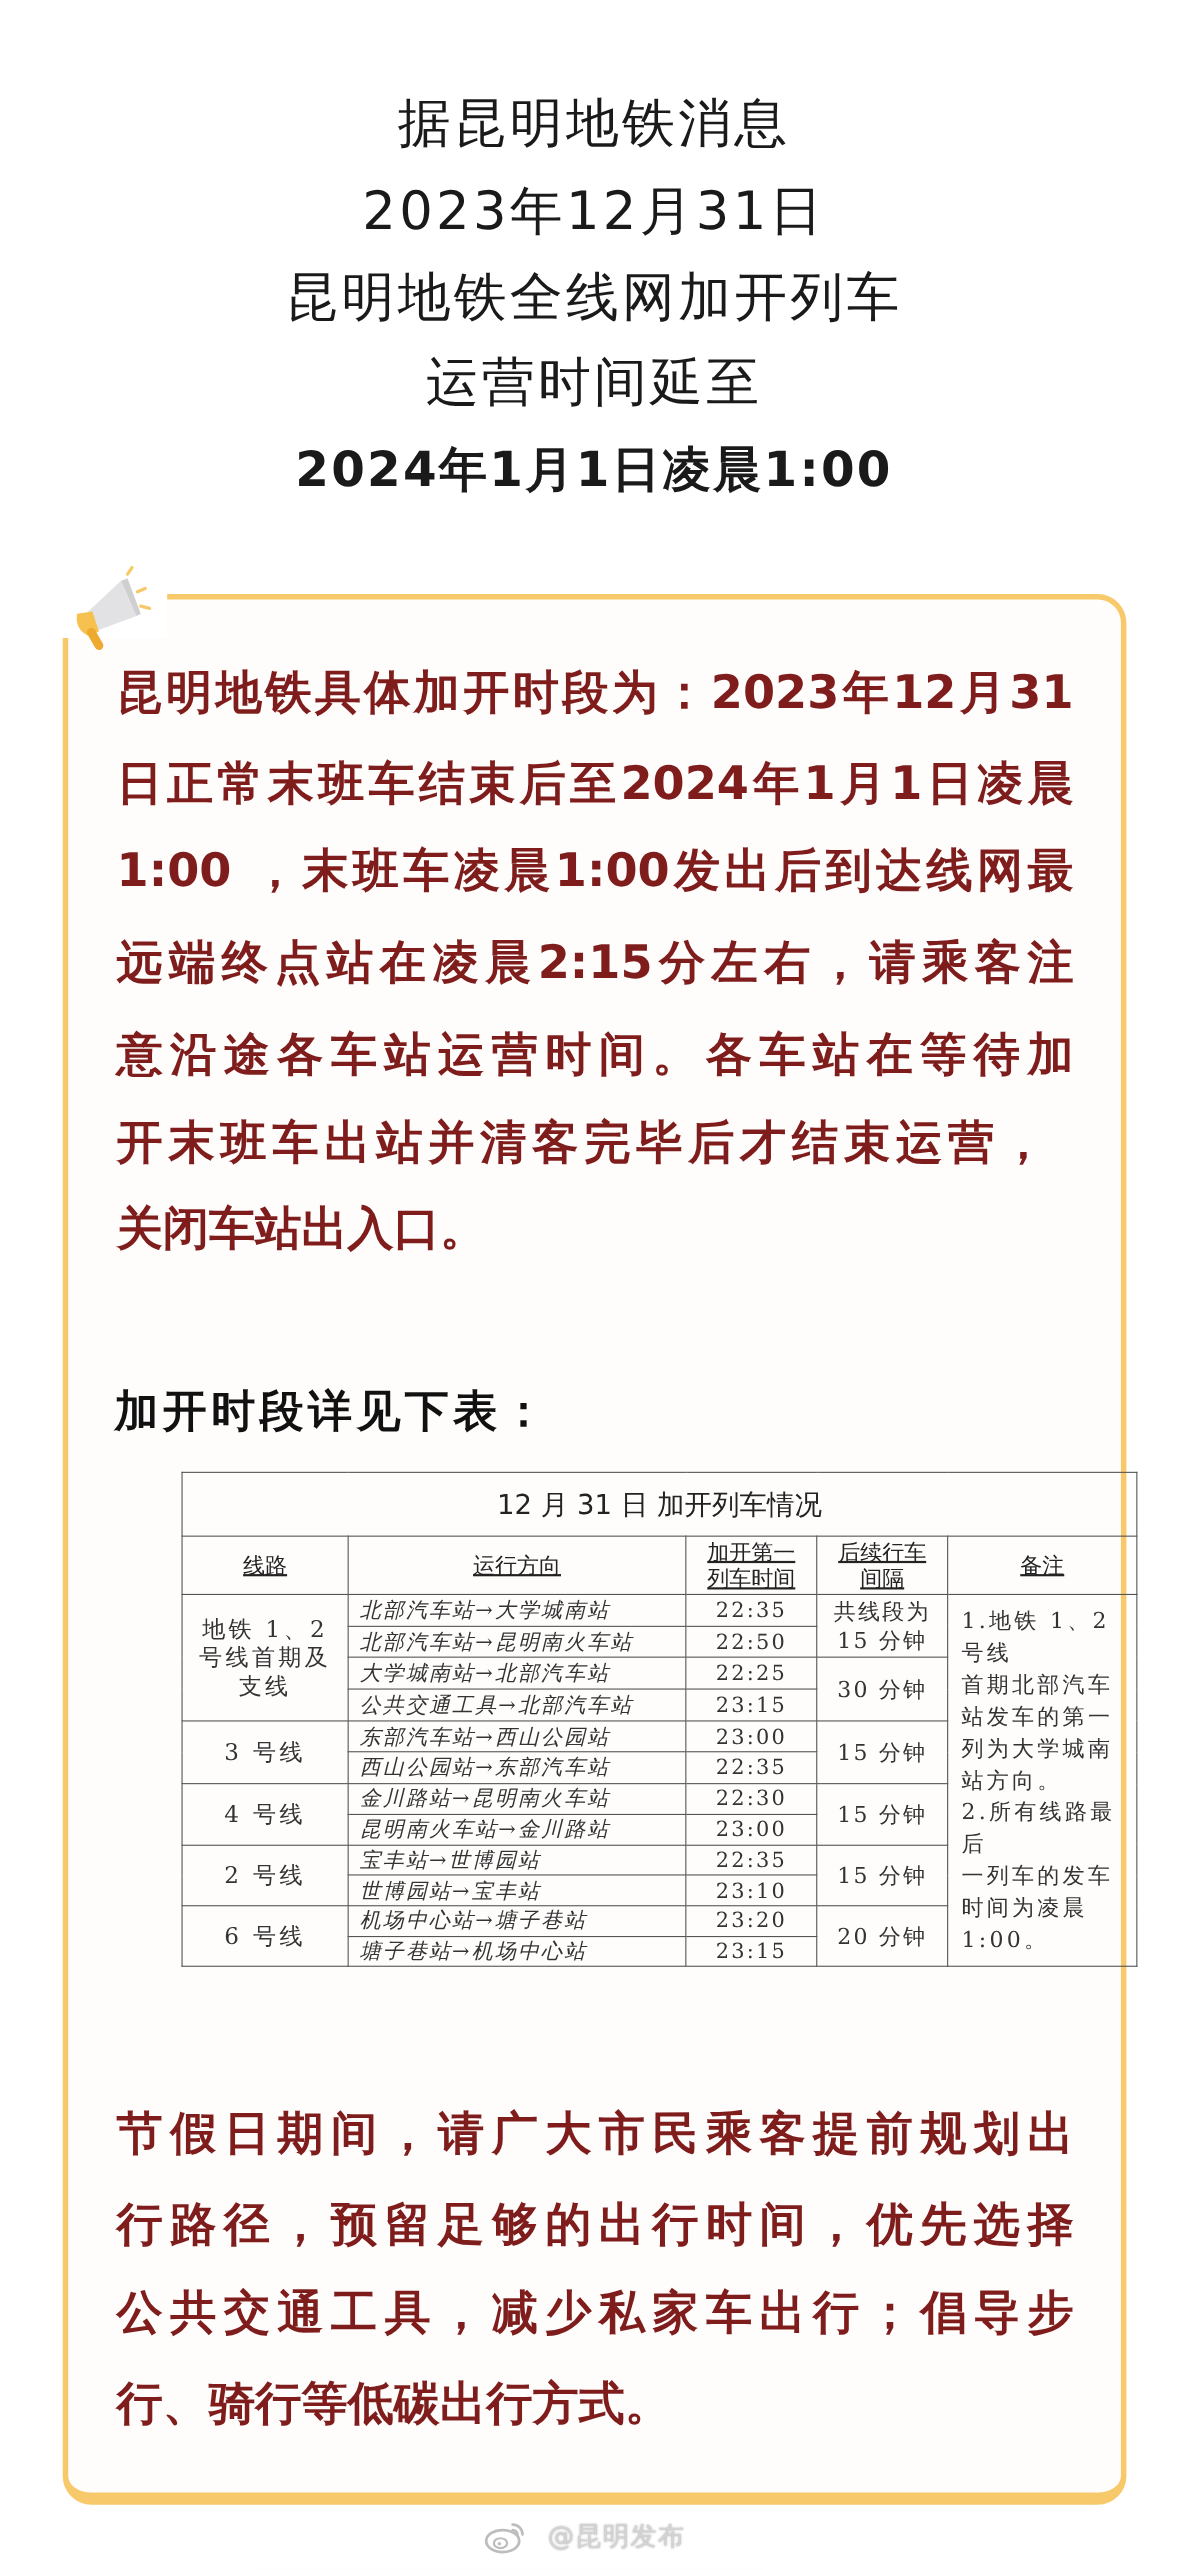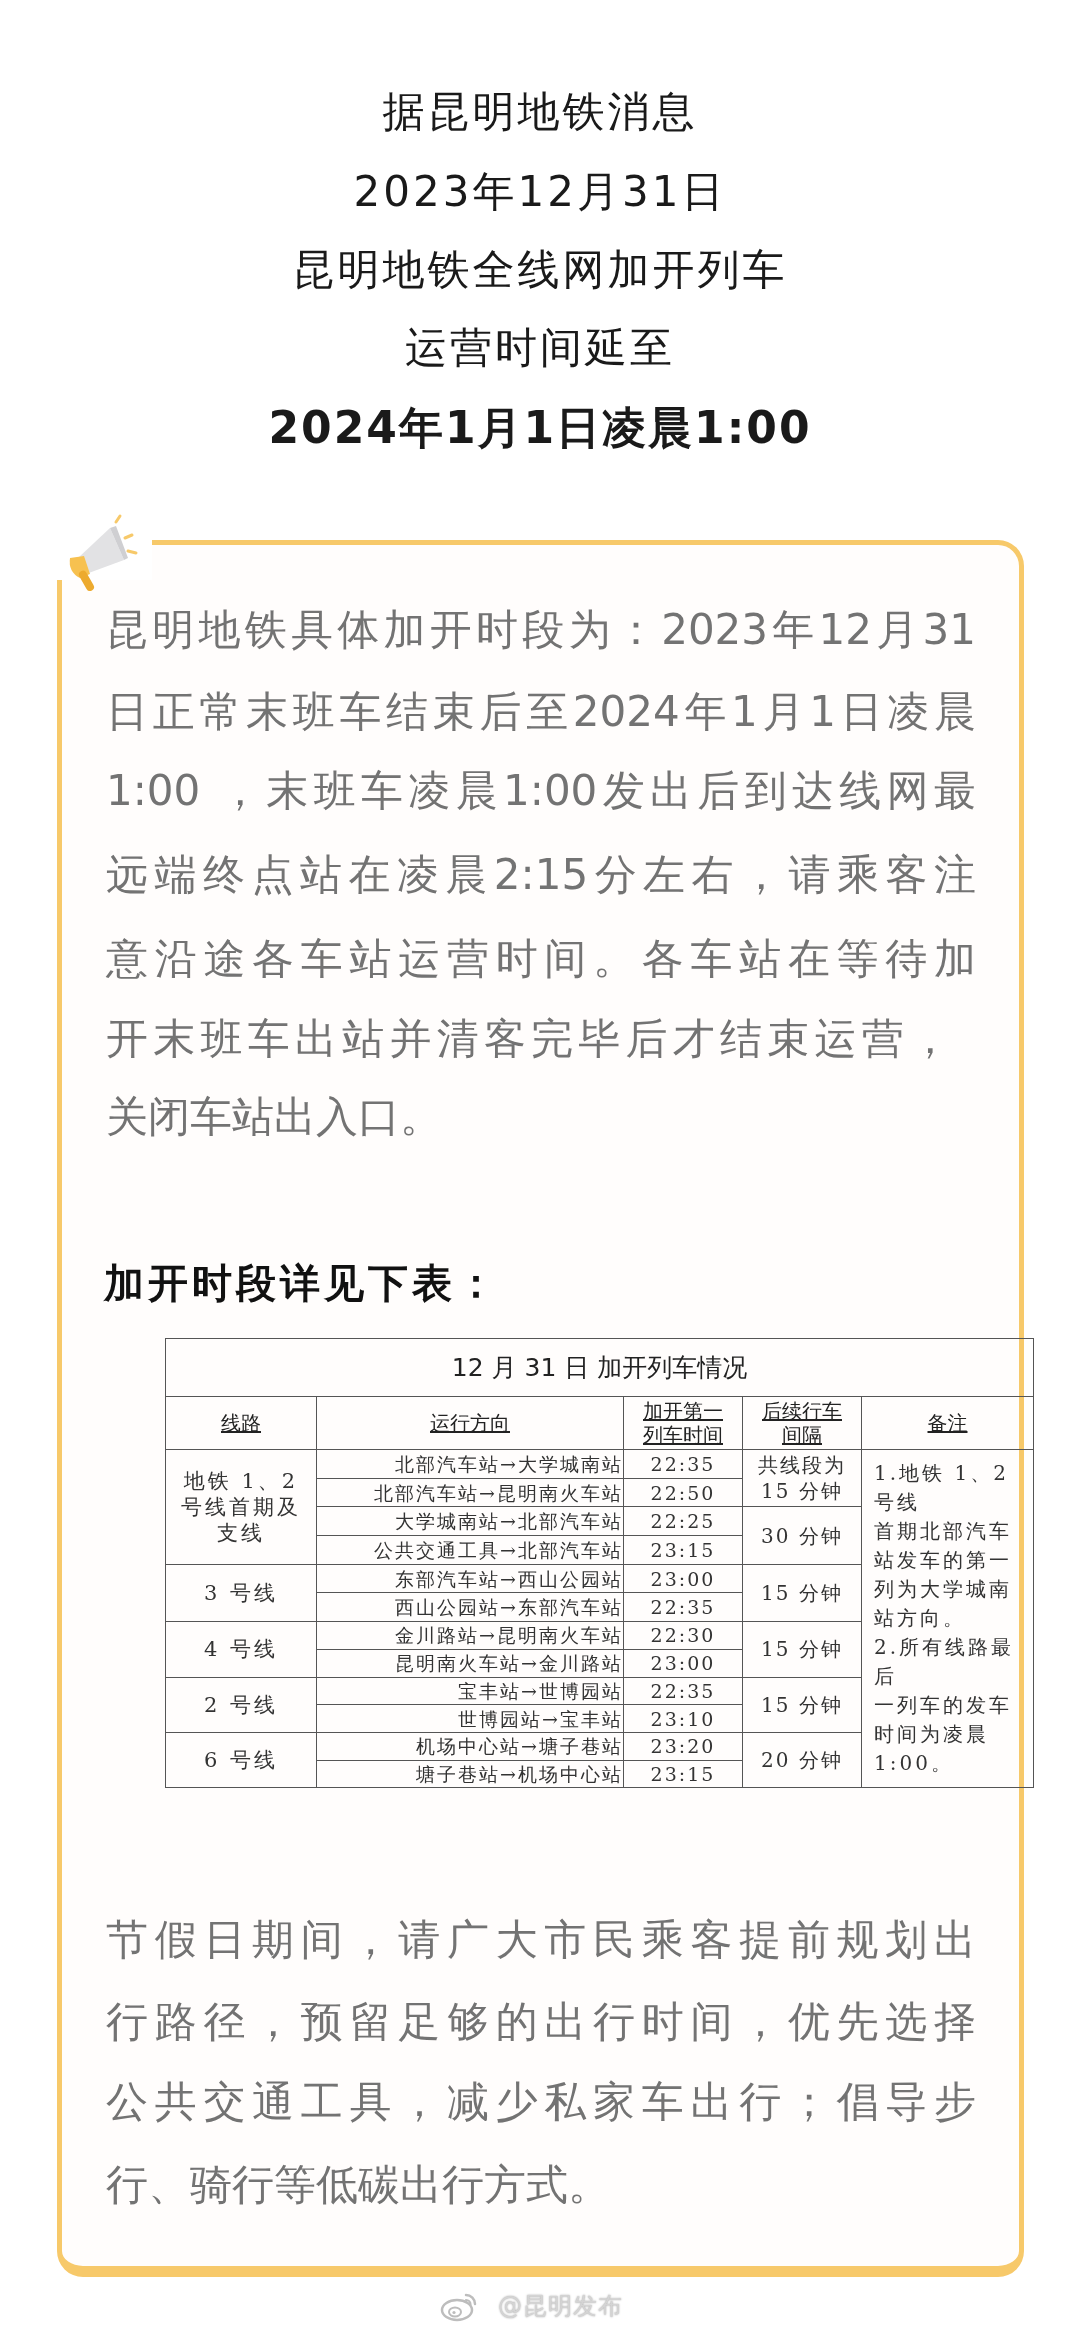--- a/index.html
+++ b/index.html
@@ -4,40 +4,41 @@
 <style>
   html, body { margin:0; padding:0; }
   body {
     width:1080px; height:2336px; position:relative; overflow:hidden;
     background:#ffffff; color:#111;
     font-family:"DejaVu Sans","Liberation Sans",sans-serif;
   }
   .title-block { position:absolute; left:0; top:0; width:1080px; }
   .title-line {
     position:absolute; left:0; width:1080px; text-align:center;
-    font-size:42px; line-height:50px; letter-spacing:3px; color:#1a1a1a;
+    font-size:48px; line-height:50px; letter-spacing:3px; color:#1a1a1a;
   }
   .title-line.bold { font-weight:bold; font-size:44px; letter-spacing:2px; }
 
   .card {
     position:absolute; left:57px; top:540px; width:967px; height:1737px;
     box-sizing:border-box;
     border:5px solid #F7C96A; border-bottom-width:11px;
     border-radius:26px; background:#fffdfc;
   }
   .card-gap {
     position:absolute; left:52px; top:530px; width:100px; height:50px; background:#ffffff;
   }
   .megaphone { position:absolute; left:58px; top:508px; width:100px; height:90px; }
 
   .para-line {
     position:absolute; left:106px; width:870px;
     font-size:42px; line-height:50px; height:50px;
     text-align:justify; text-align-last:justify; white-space:nowrap;
-    color:#737373;
+    color:#7f1d1d;
+    font-weight:bold;
   }
   .para-line.last { text-align-last:left; }
   .para-line span { display:block; }
 
   .section-heading {
     position:absolute; left:104px; top:1258px;
     font-size:40px; font-weight:bold; letter-spacing:4px; line-height:50px; color:#111;
   }
 
   .table-wrap { position:absolute; left:120px; top:1338px; width:868px;padding-left:45px; }
@@ -45,21 +46,21 @@
     border-collapse:collapse; width:868px; table-layout:fixed;
     font-family:"DejaVu Serif","Liberation Serif",serif; color:#333;
   }
   table.sched td, table.sched th {
     border:1.5px solid #555; padding:0; text-align:center; vertical-align:middle;
     font-weight:normal;
   }
   .t-title td { height:57px; font-family:"DejaVu Sans","Liberation Sans",sans-serif; font-size:25px; color:#222; }
   .t-head th { height:52px; font-family:"DejaVu Sans","Liberation Sans",sans-serif; font-size:20px; line-height:24px; color:#222;text-decoration:underline; }
   .t-row td { height:26.5px; font-size:19px; line-height:20px; letter-spacing:2px; }
-  .t-row td.dir { text-align:right; padding-left:10px; }
+  .t-row td.dir { text-align:left; padding-left:10px;font-style:italic; }
   .t-row td.line-name { font-size:21px; line-height:26px; letter-spacing:3px; }
   .t-row td.interval { font-size:20px; line-height:26px; letter-spacing:2px; }
   .t-row td.note {
     text-align:left; vertical-align:middle; padding:0 8px 0 12px;
     font-size:20px; line-height:29px; letter-spacing:3px; white-space:pre-line;
   }
 
   .watermark {
     position:absolute; left:440px; top:2288px; height:36px;
     display:flex; align-items:center; gap:18px;

